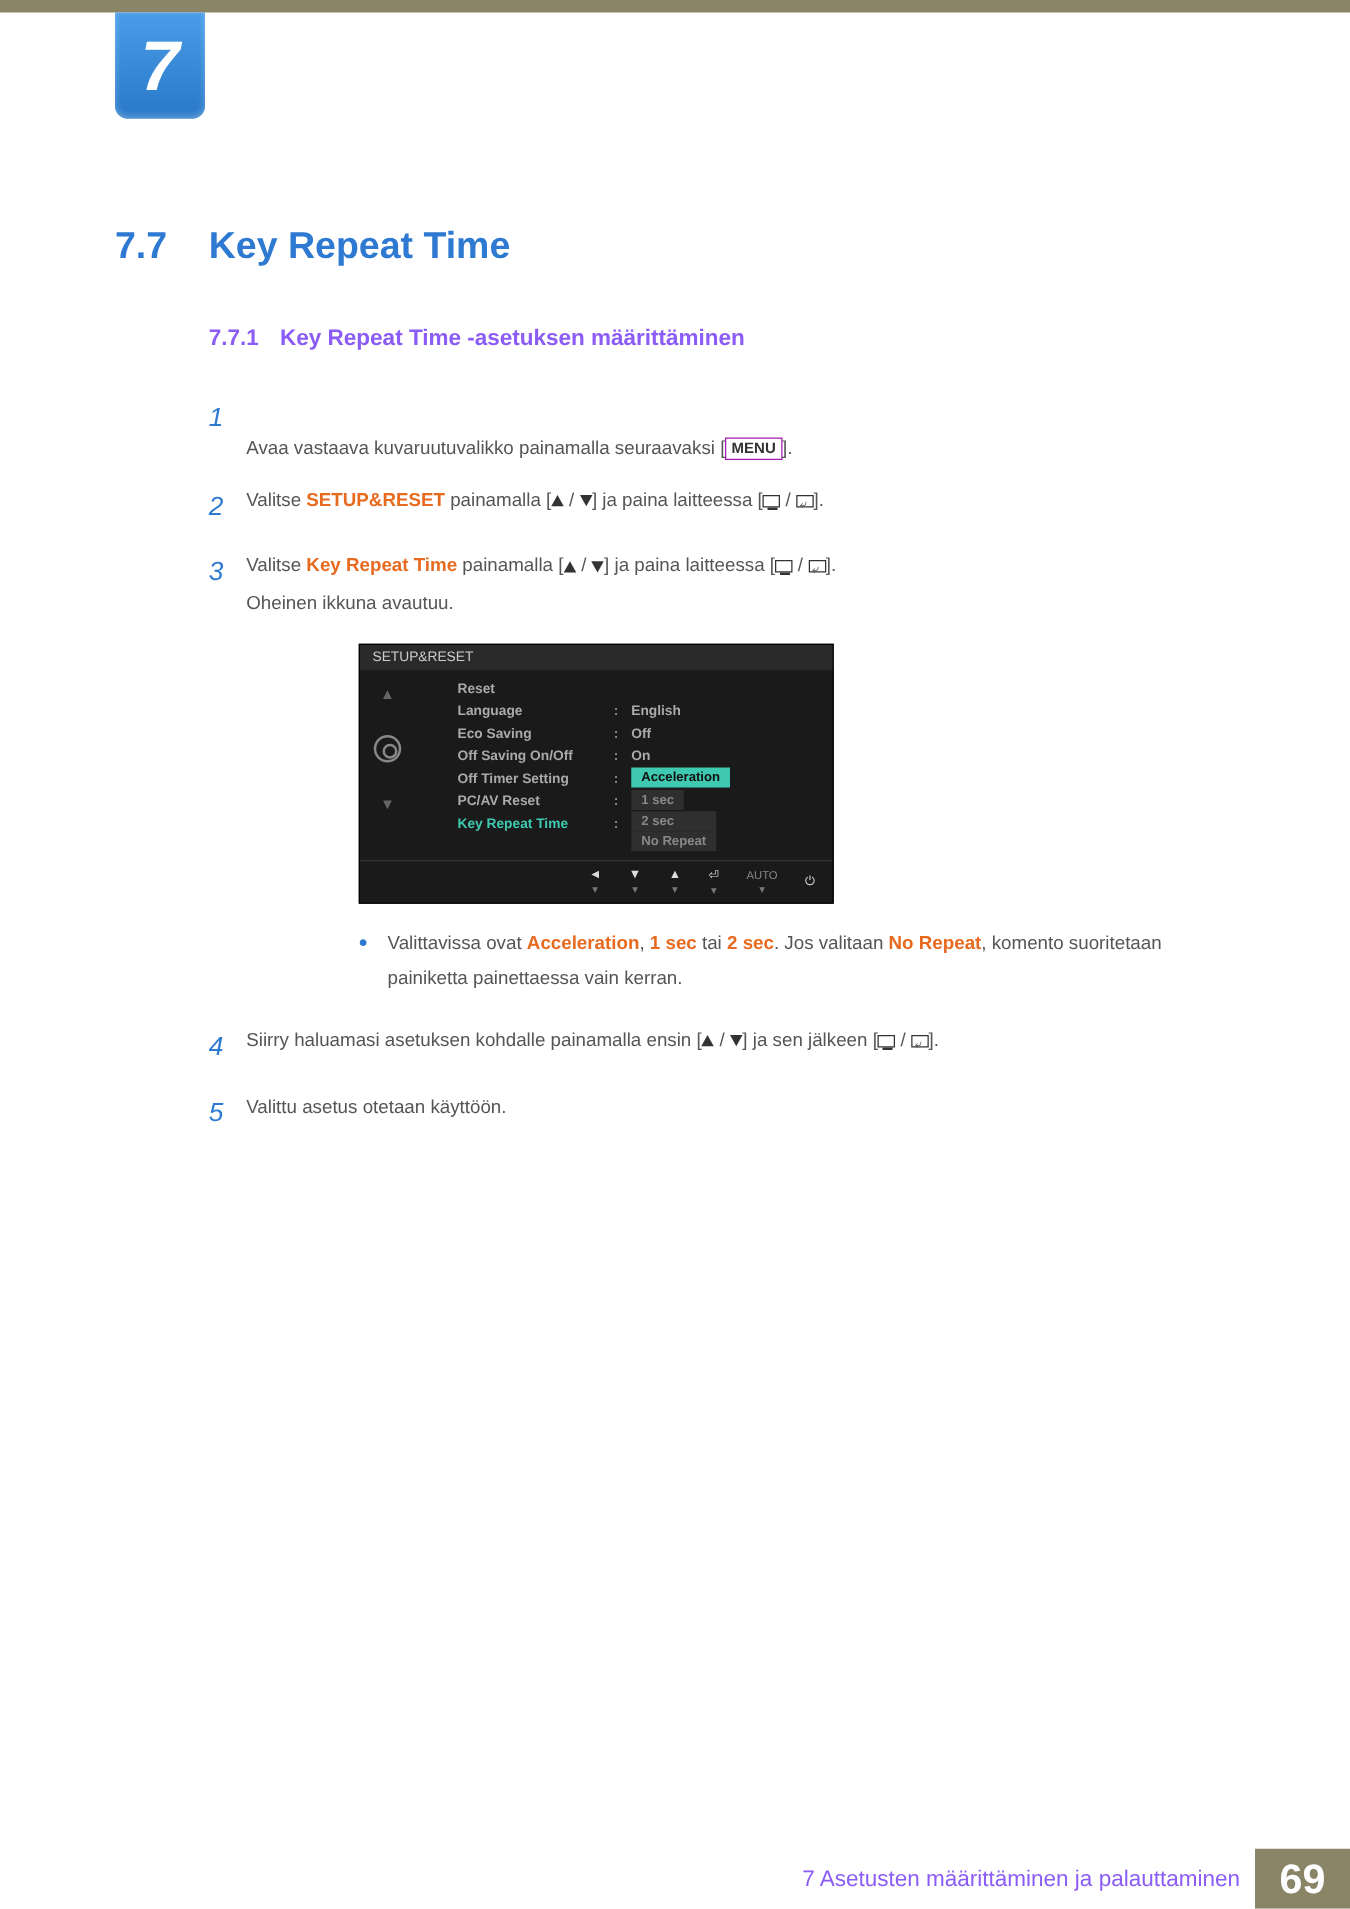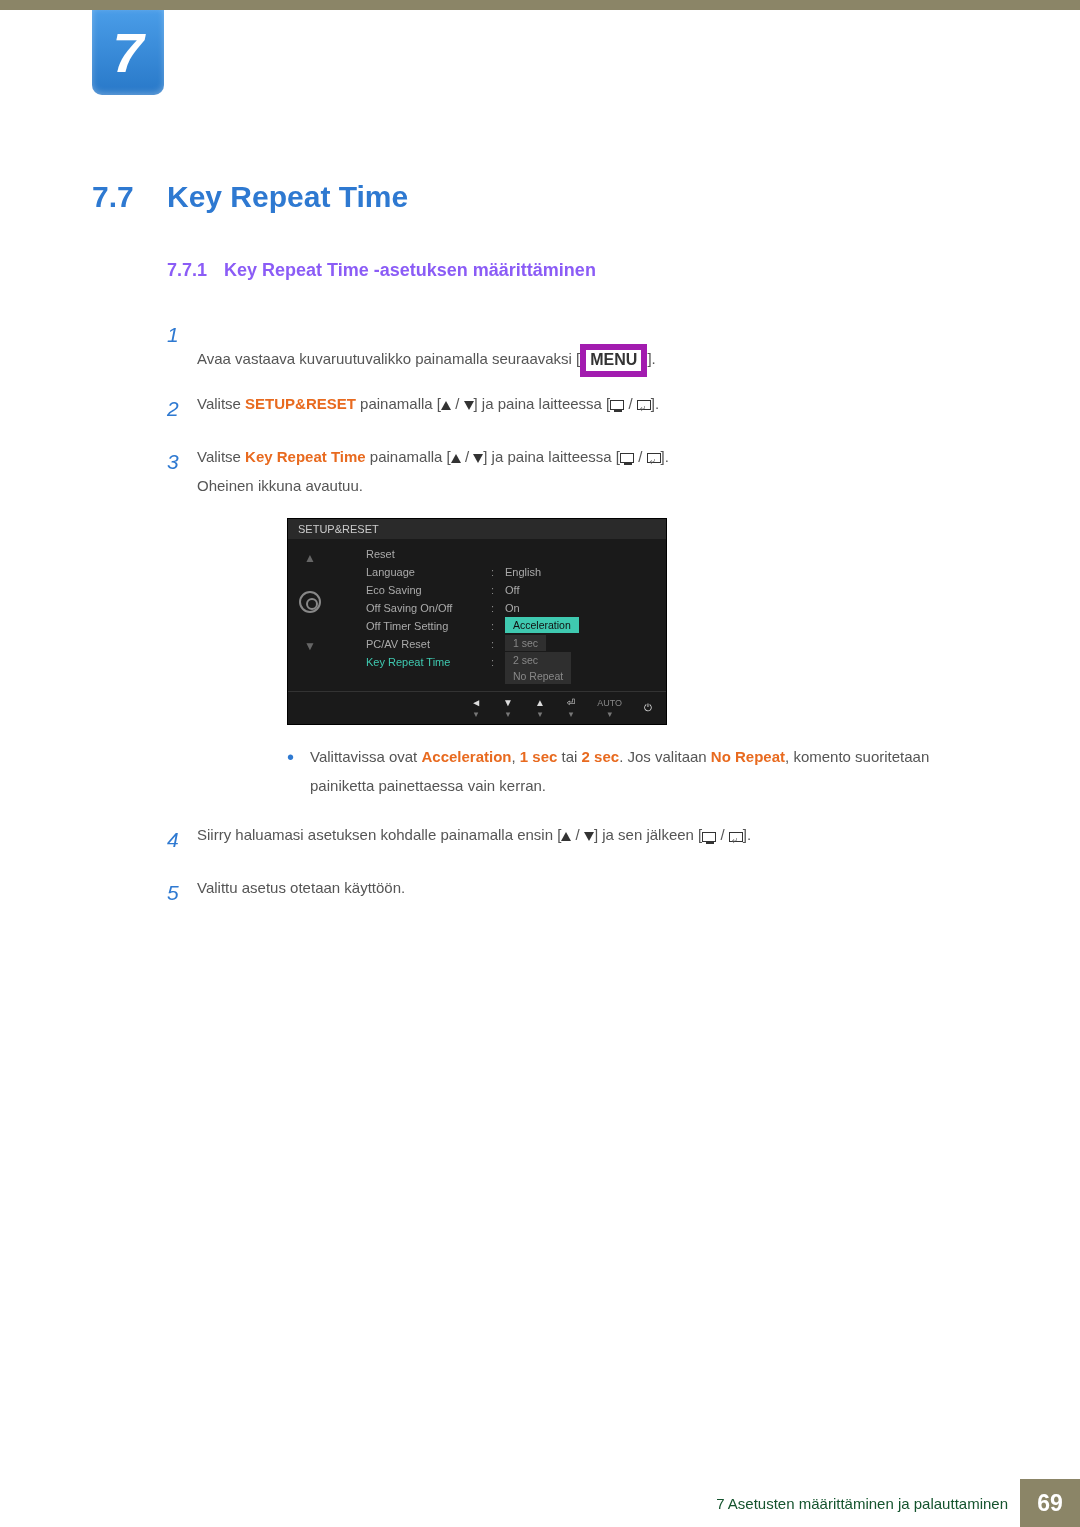--- a/index.html
+++ b/index.html
@@ -85,23 +85,23 @@
     font-size: 21px;
     font-style: italic;
     font-weight: 500;
     min-width: 30px;
     flex-shrink: 0;
   }
   .step-body { font-size: 15px; color: #555; flex: 1; }
   .step-body .orange { color: #e86a1f; font-weight: bold; }
   .menu-btn {
     display: inline-block;
-    border: 6px solid #a21caf;
+    border: 1px solid #a21caf;
     padding: 0 4px;
-    font-size: 16px;
+    font-size: 12px;
     font-weight: bold;
     color: #333;
     vertical-align: middle;
     line-height: 1.3;
   }
   .tri-up, .tri-down {
     display:inline-block;width:0;height:0;vertical-align:middle;
   }
   .tri-up { border-left:5px solid transparent; border-right:5px solid transparent; border-bottom:9px solid #333;}
   .tri-down { border-left:5px solid transparent; border-right:5px solid transparent; border-top:9px solid #333;}
@@ -129,21 +129,21 @@
     flex-direction: column;
     align-items: center;
     padding-top: 12px;
     gap: 26px;
   }
   .osd-chev { color:#666; font-size:12px; }
   .osd-gear {
     width:22px;height:22px;border:2px solid #888;border-radius:50%;position:relative;
   }
   .osd-gear::before{content:"";position:absolute;top:5px;left:5px;width:8px;height:8px;border:2px solid #888;border-radius:50%;}
-  .osd-menu { flex:1; padding:6px 0; position:relative; }
+  .osd-menu { flex:1; padding:6px 0; position:relative;font-weight:bold; }
   .osd-row {
     display:flex; align-items:center;
     font-size:11px; color:#aaa;
     padding:3px 10px 3px 34px;
     position:relative;
   }
   .osd-row .label { width:125px; }
   .osd-row .colon { width:14px; color:#888;}
   .osd-row .val { color:#aaa; }
   .osd-row.active .label { color:#3fc9b0; }
@@ -166,26 +166,26 @@
     margin-bottom:20px;
   }
   .bullet-dot { color:#2e79d1; margin-right:16px; font-size:20px; line-height:1.4;}
   .bullet-body .orange { color:#e86a1f; font-weight:bold;}
 
   .footer {
     position:absolute; bottom:0; right:0;
     display:flex; align-items:center;
   }
   .footer-text {
-    color:#14532d; font-size:15px; padding:0 12px;
+    color:#8b5cf6; font-size:18px; padding:0 12px;
   }
   .footer-page {
     background:#8b8567; color:#fff;
-    font-size:23px; font-weight:bold;
-    width:60px; height:48px;
+    font-size:33px; font-weight:bold;
+    width:76px; height:48px;
     display:flex;align-items:center;justify-content:center;
   }
 </style>
 </head>
 <body>
 
 <div class="topbar"></div>
 
 <div class="header-row">
   <div class="header-seven">7</div>

